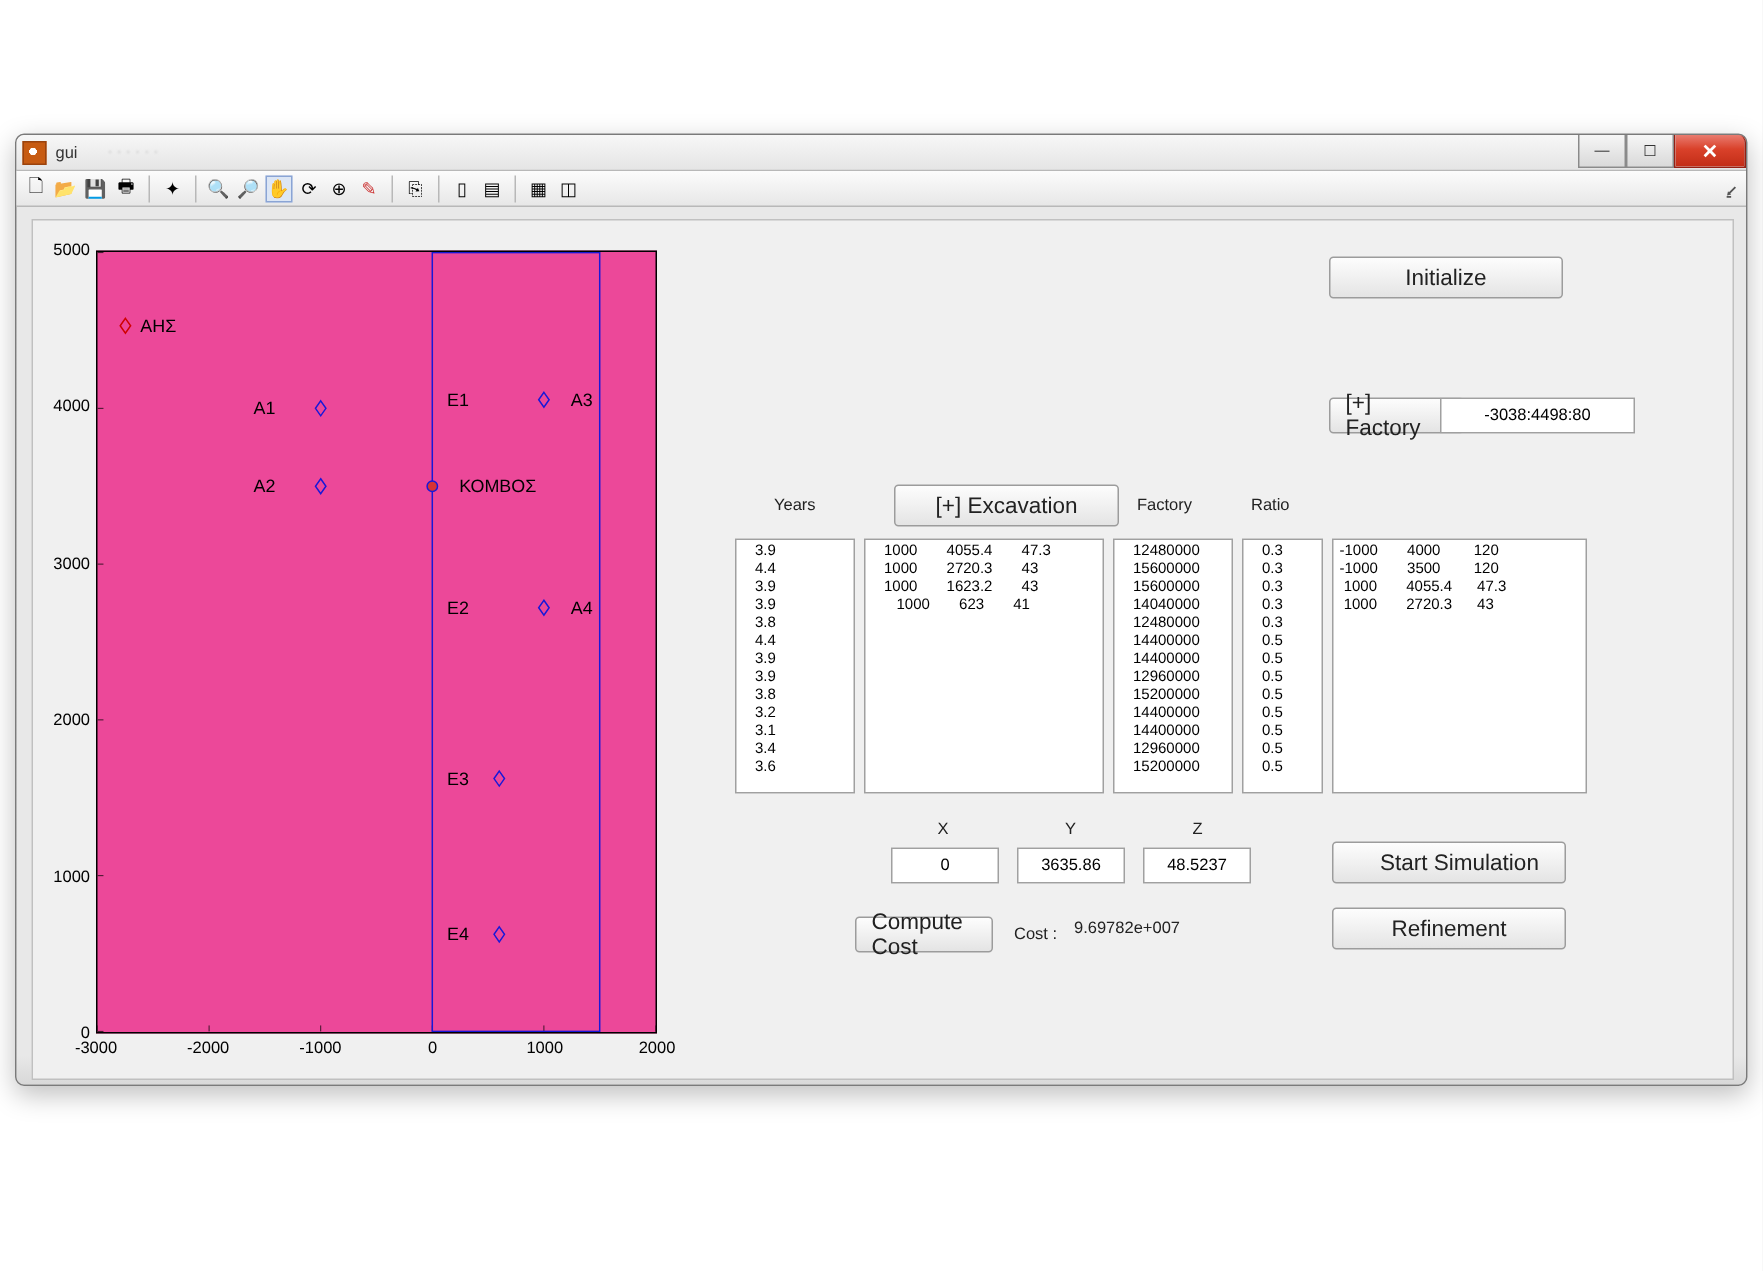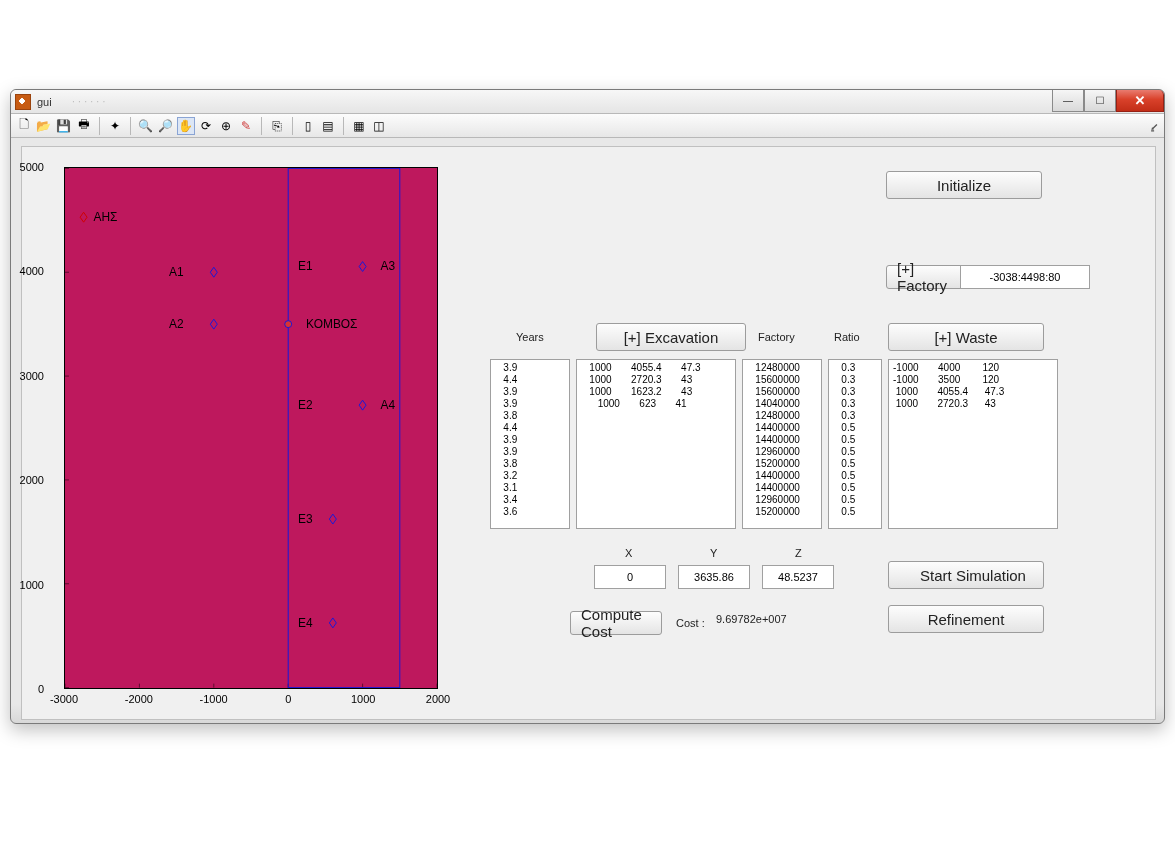--- a/index.html
+++ b/index.html
@@ -91,29 +91,29 @@
     background: #f0f0f0;
     border: 1px solid #c0c0c0;
   }
   .chevron {
     position:absolute; right:6px; top:4px;
     font-size:12px; color:#555;
   }
   .axes-box {
     position:absolute; left:42px; top:20px;
     width:374px; height:522px;
-    background:#be185d;
+    background:#ec4899;
     border:1px solid #000;
   }
   .y-ticks, .x-ticks {
     position:absolute; font-size:11px; color:#000;
     font-family: Arial, sans-serif;
   }
   .y-ticks { left:8px; top:20px; width:30px; text-align:right; }
-  .y-ticks div { position:absolute; right:16px; transform: translateY(-50%); text-align: right; }
+  .y-ticks div { position:absolute; right:0; transform: translateY(-50%); text-align: right; }
   .x-ticks { left:42px; top:546px; width:374px; }
   .x-ticks div { position:absolute; transform: translateX(-50%); }
   svg.plot { width:100%; height:100%; display:block; }
   .btn {
     height: 28px;
     min-width: 150px;
     background: linear-gradient(#fdfdfd,#e4e4e4);
     border: 1px solid #9c9c9c;
     border-radius: 3px;
     font-size: 15px;
@@ -242,21 +242,20 @@
     <div class="btn sm" style="position:absolute; left:864px; top:118px; width:64px;">[+] Factory</div>
     <input class="textinput" style="position: absolute; left: 938px; top: 118px; width: 130px;" value="-3038:4498:80">
 
     <span class="lbl" style="position:absolute; left:494px; top:184px;">Years</span>
 
     <div class="btn" style="position:absolute; left:574px; top:176px; width:140px;">[+] Excavation</div>
 
     <span class="lbl" style="position:absolute; left:736px; top:184px;">Factory</span>
     <span class="lbl" style="position:absolute; left:812px; top:184px;">Ratio</span>
 
-    <div class="btn" style="position:absolute; left:866px; top:176px; width:156px;">[+] Waste</div>
 
     <div class="listbox" id="lb-years" style="position:absolute; left:468px; top:212px; width:80px; height:170px;">   3.9
    4.4
    3.9
    3.9
    3.8
    4.4
    3.9
    3.9
    3.8

